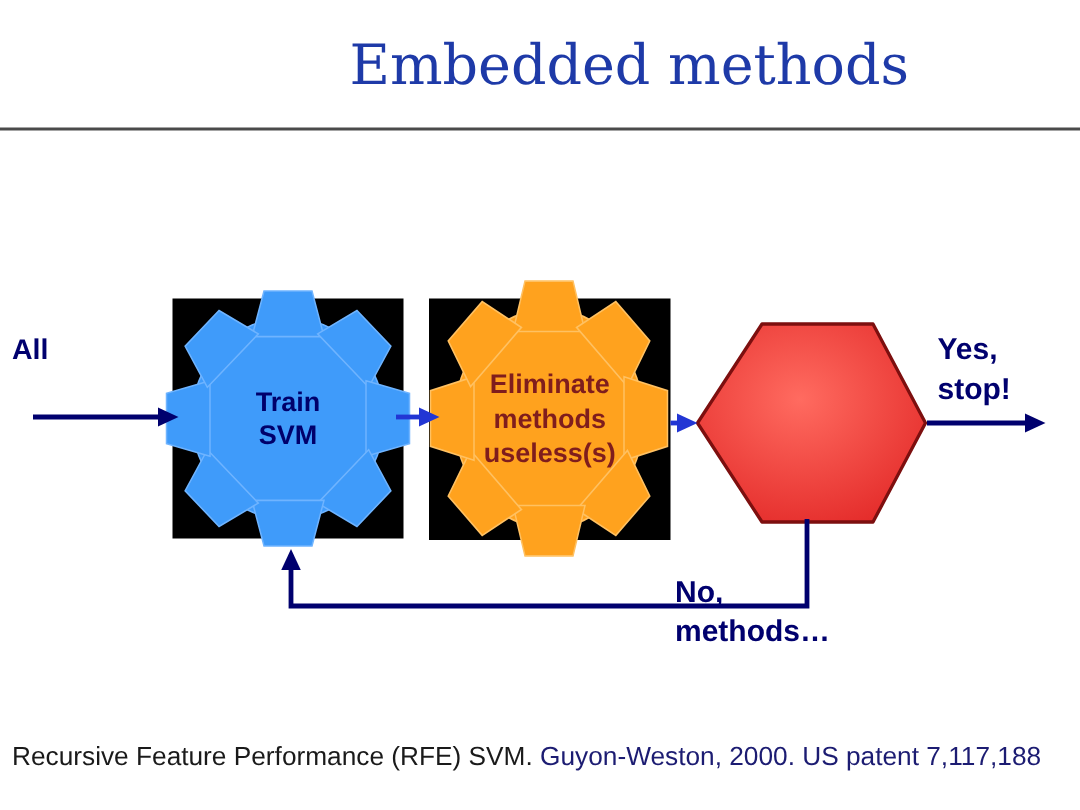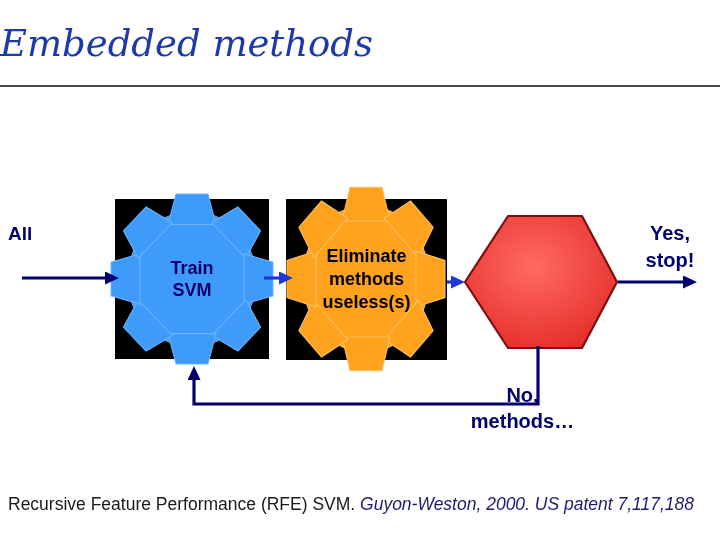--- a/index.html
+++ b/index.html
@@ -1,40 +1,40 @@
 <!DOCTYPE html>
 <html><head>
 <meta charset="utf-8">
 <style>
   html,body{margin:0;padding:0;background:#fff;}
   .slide{position:relative;width:720px;height:540px;background:#ffffff;overflow:hidden;
          font-family:"Liberation Sans",sans-serif;}
-  .title{position:absolute;top:22px;left:0;width:606px;text-align:left;
-         font-family:"DejaVu Serif",serif;font-style:italic;font-size:37px;color:#1e3aa8;}
+  .title{position:absolute;top:22px;left:0;width:606px;text-align:right;
+         font-family:"DejaVu Serif",serif;font-size:37px;color:#1e3aa8;}
   .rule{position:absolute;top:85px;left:0;width:720px;height:2px;background:#4a4a4a;}
   .square{position:absolute;background:#000;}
   .sq1{left:115px;top:199px;width:154px;height:160px;}
   .sq2{left:286px;top:199px;width:161px;height:161px;}
   svg.gearsvg{position:absolute;overflow:visible;}
   .g1{left:92px;top:179px;}
   .g2{left:261px;top:174px;}
   .hexsvg{position:absolute;left:455px;top:205px;}
   .steptext{position:absolute;display:flex;flex-direction:column;align-items:center;
             justify-content:center;text-align:center;font-weight:bold;}
   .t1{left:115px;top:199px;width:154px;height:160px;font-size:18px;line-height:22px;color:#00006b;}
-  .t2{left:286px;top:199px;width:161px;height:161px;font-size:18px;line-height:23px;color:#000000;}
+  .t2{left:286px;top:199px;width:161px;height:161px;font-size:18px;line-height:23px;color:#7f1d1d;}
   .hextext{left:465px;top:207px;width:152px;height:146px;font-size:18px;line-height:22px;
            color:#000;letter-spacing:-0.3px;}
   .label{position:absolute;font-weight:bold;color:#00006e;}
   .input-label{left:8px;top:223px;width:104px;font-size:19px;line-height:22px;}
-  .yes-label{left:625px;top:220px;width:90px;text-align:center;font-size:20px;line-height:27px;}
-  .no-label{left:450px;top:382px;width:145px;text-align:center;font-size:20px;line-height:26px;}
+  .yes-label{left:625px;top:220px;width:90px;text-align:left;font-size:20px;line-height:27px;}
+  .no-label{left:450px;top:382px;width:145px;text-align:left;font-size:20px;line-height:26px;}
   .caption{position:absolute;left:8px;top:494px;width:712px;font-size:17.5px;color:#1a1a1a;
            white-space:nowrap;}
-  .caption .it{font-style:italic;color:#1c1c72;}
+  .caption .it{color:#1c1c72;}
   .ln{display:block;}
   .overlay{position:absolute;left:0;top:0;pointer-events:none;}
 </style>
 </head>
 <body>
 
 <div class="slide">
 
   <div class="title">Embedded methods</div>
   <div class="rule"></div>

